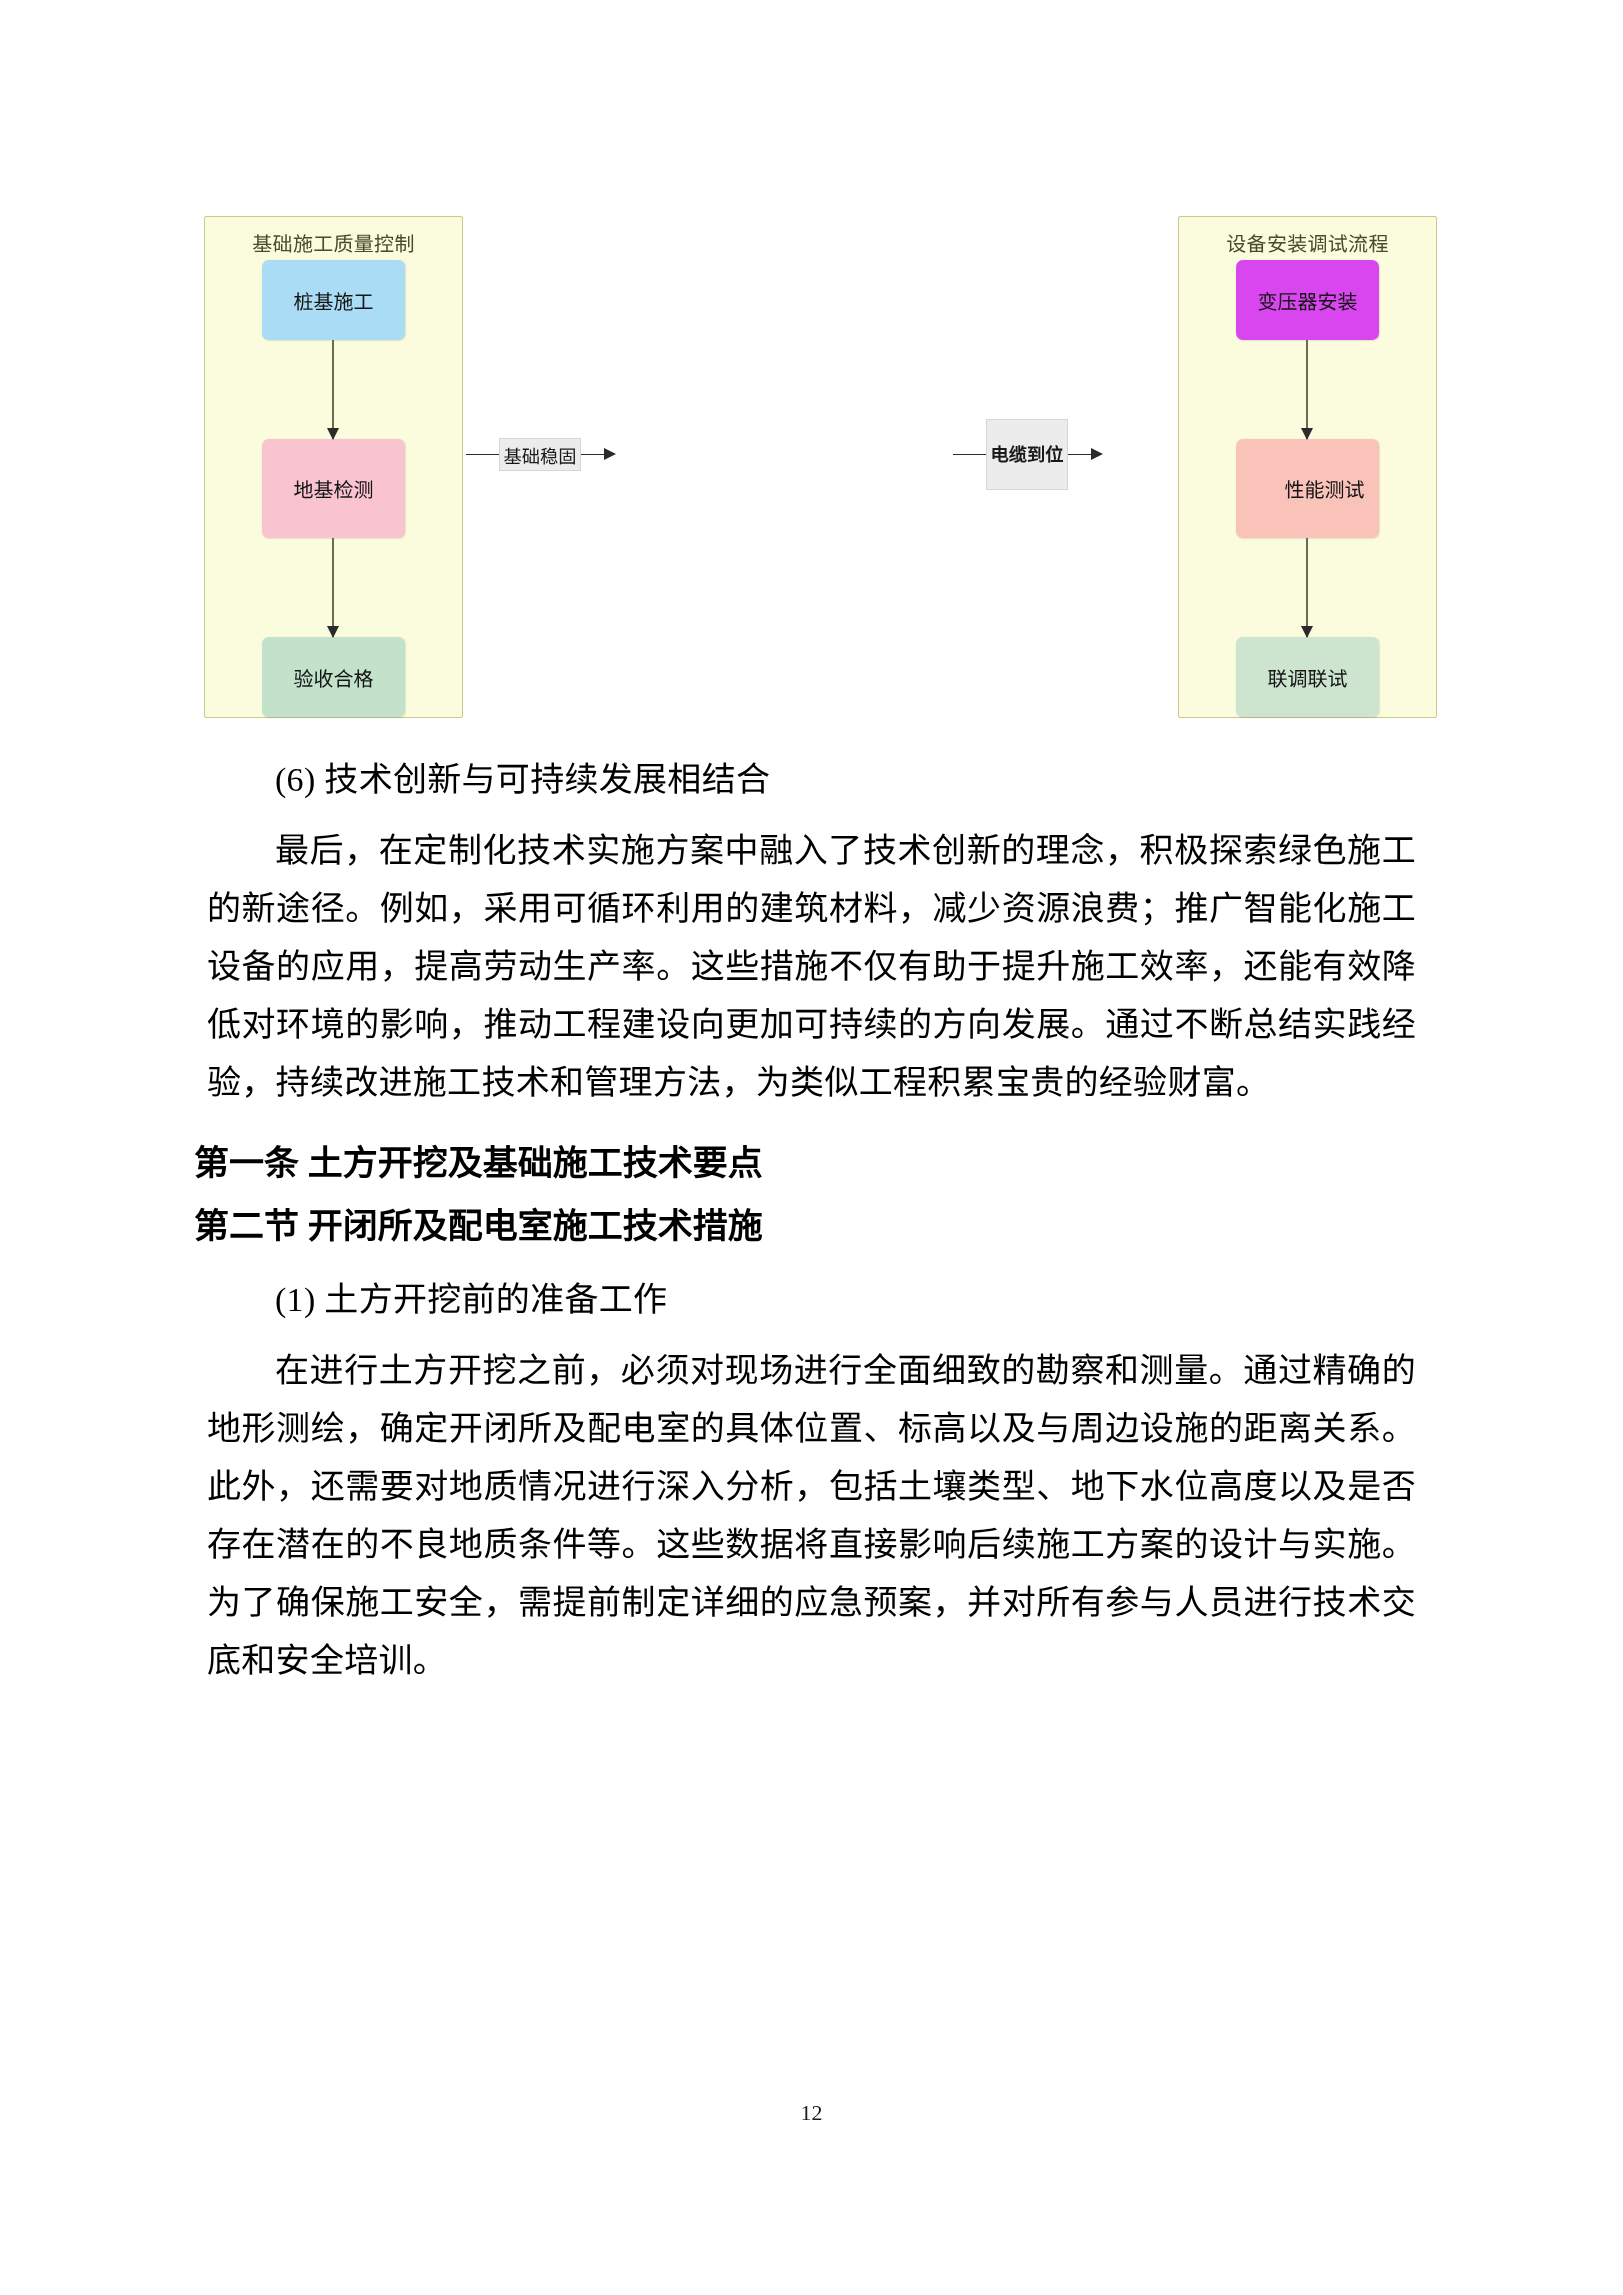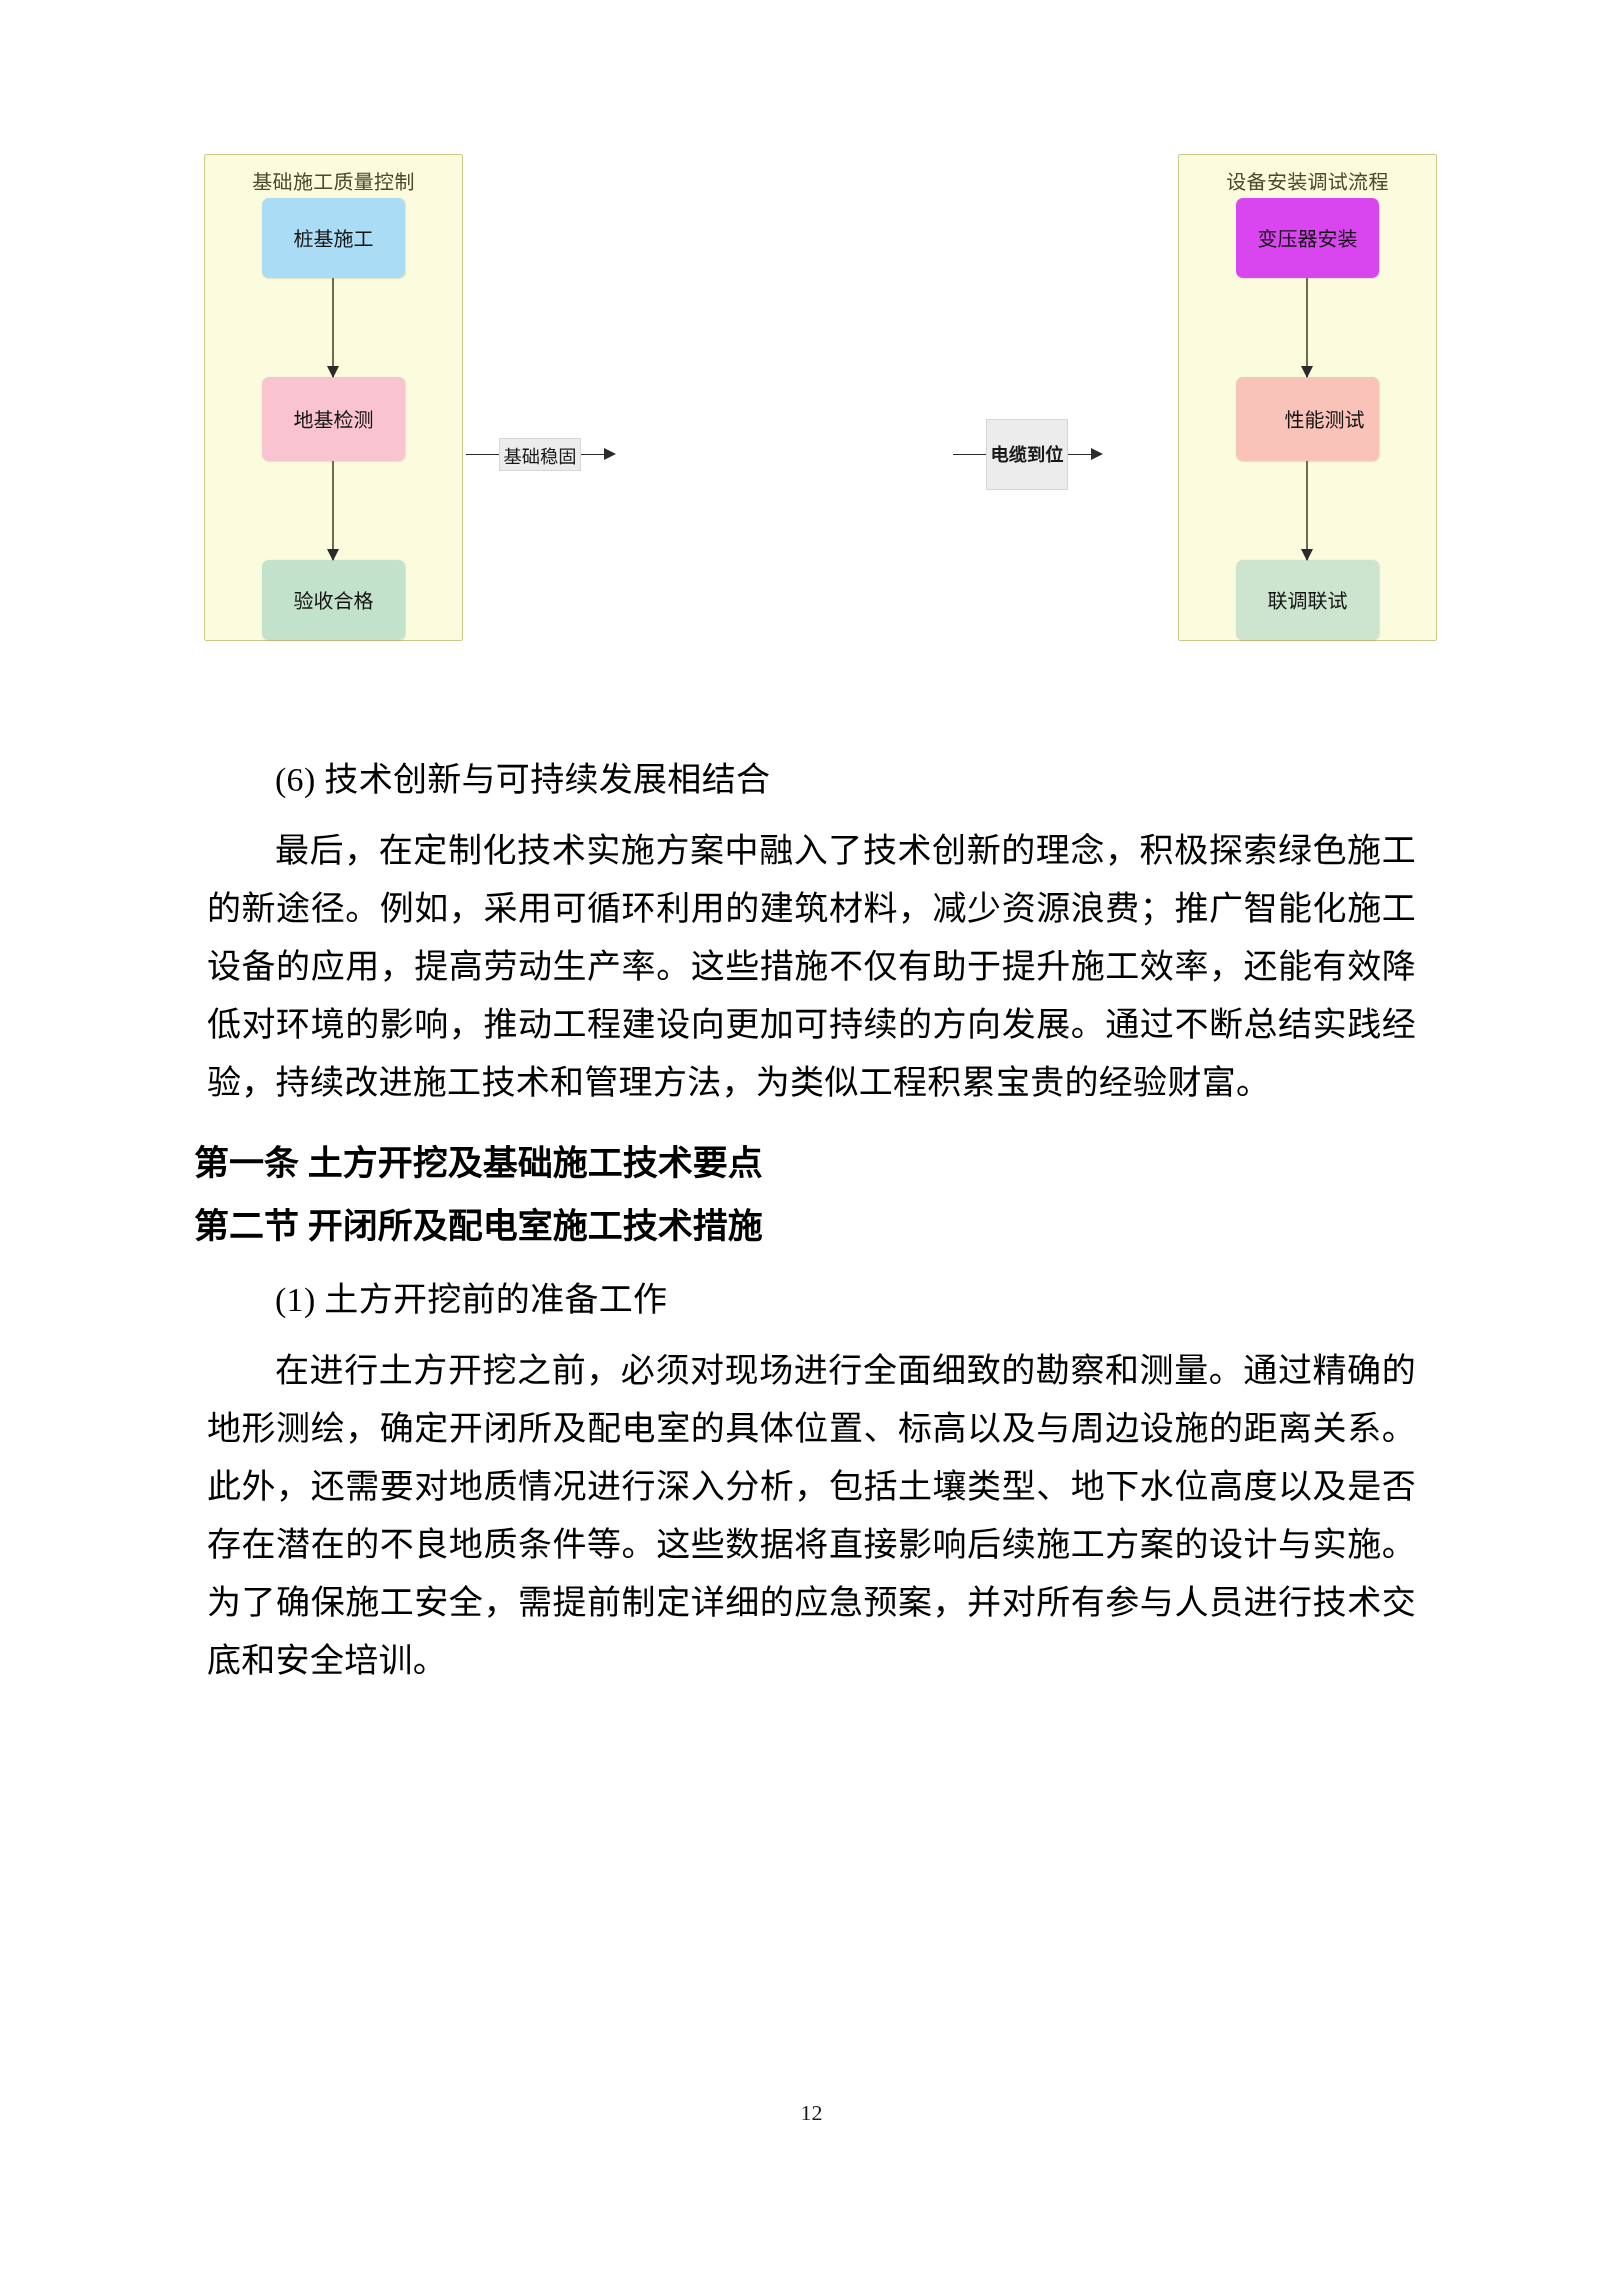--- a/index.html
+++ b/index.html
@@ -31,21 +31,21 @@
     top: 154px;
     width: 1233px;
     height: 564px;
   }
   .figure-inner {
     position: relative;
     width: 100%;
     height: 100%;
     display: flex;
     flex-direction: row;
-    align-items: flex-start;
+    align-items: flex-end;
     justify-content: space-between;
   }
 
   .cluster {
     position: relative;
     width: 259px;
     background: #FBFBDD;
     border: 1.3px solid #C9C98A;
     border-radius: 2px;
     box-sizing: border-box;
@@ -71,21 +71,21 @@
     font-size: 20px;
     color: #141414;
     border-radius: 7px;
     display: flex;
     align-items: center;
     justify-content: center;
     white-space: nowrap;
     box-shadow: 0.7px 0.7px 1.3px rgba(0,0,0,0.10);
   }
   .node.tall   { height: 80px; }
-  .node.mid    { height: 84px; }
+  .node.mid    { height: 99px; }
   .node.bottom { height: 80px; }
 
   
   .vconn {
     position: relative;
     width: 2.6px;
   }
   .vconn .line {
     position: absolute;
     left: 0; top: 0;

